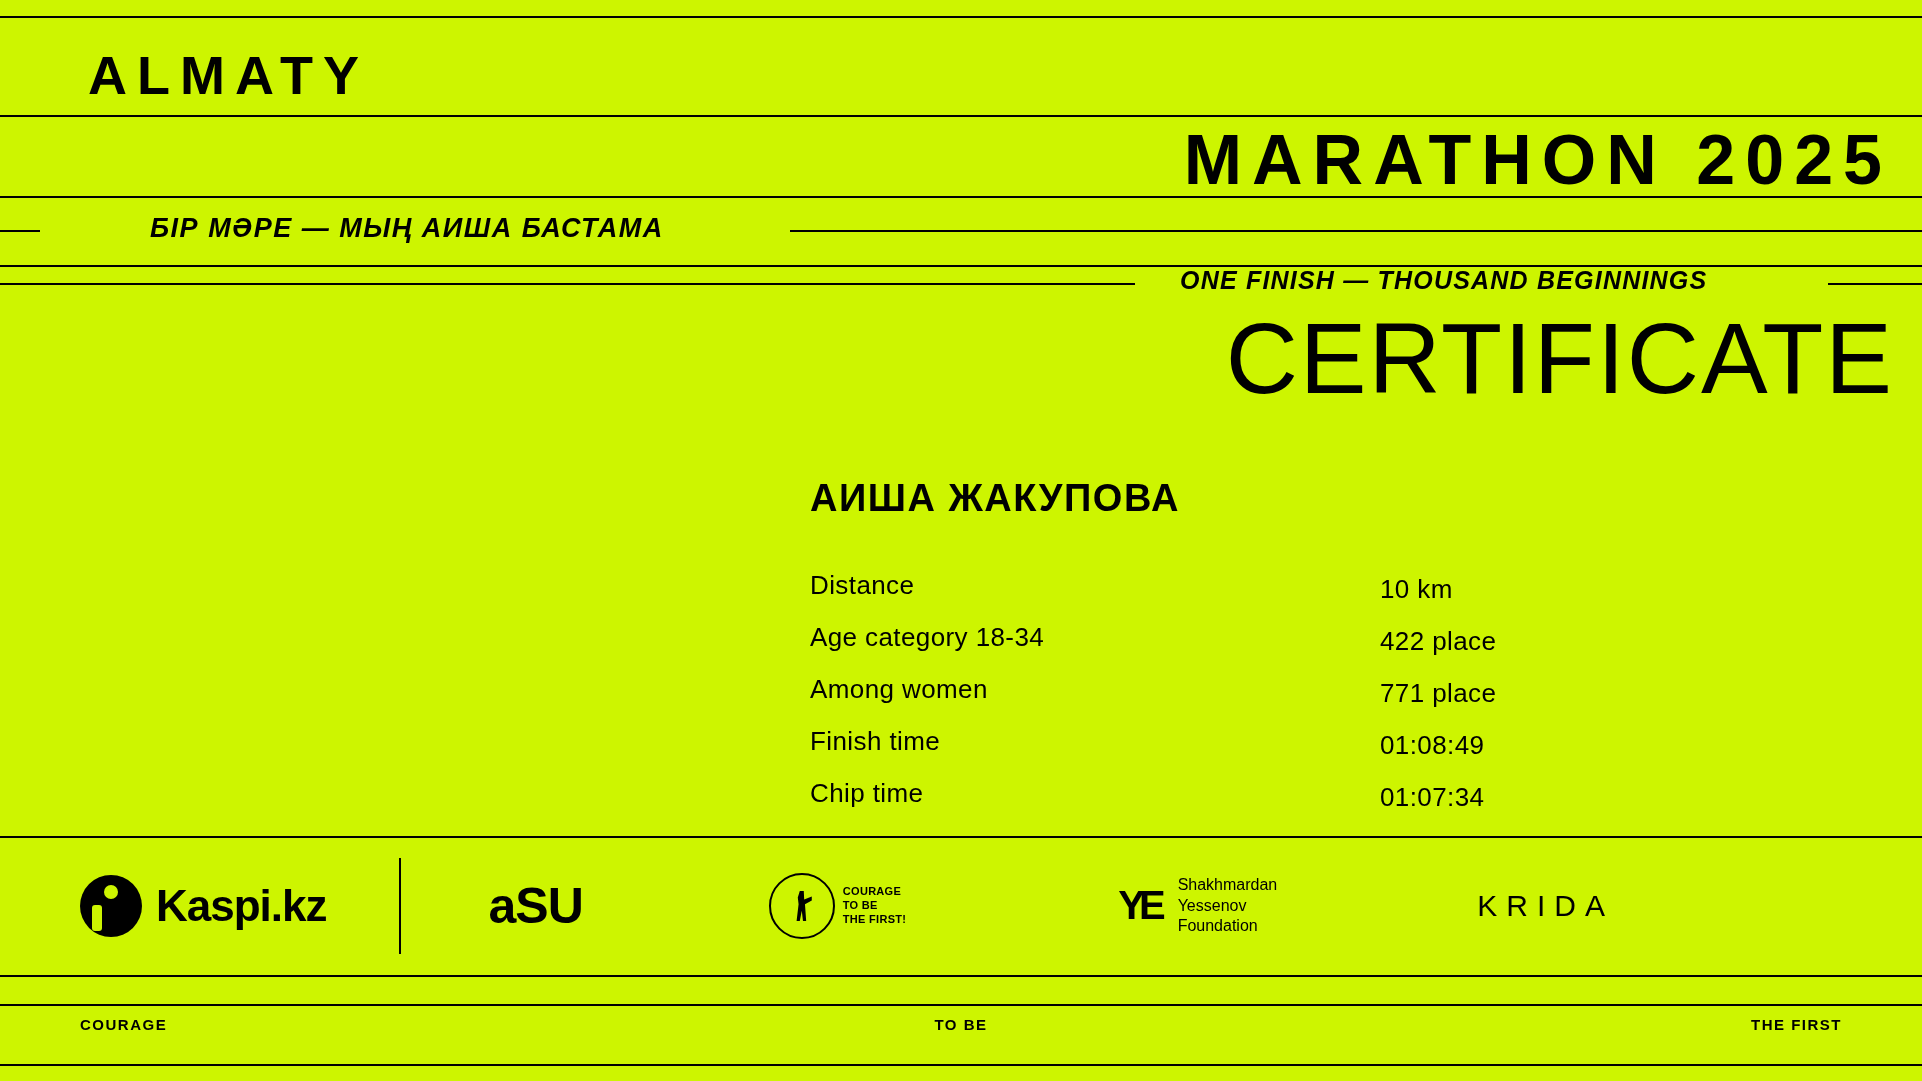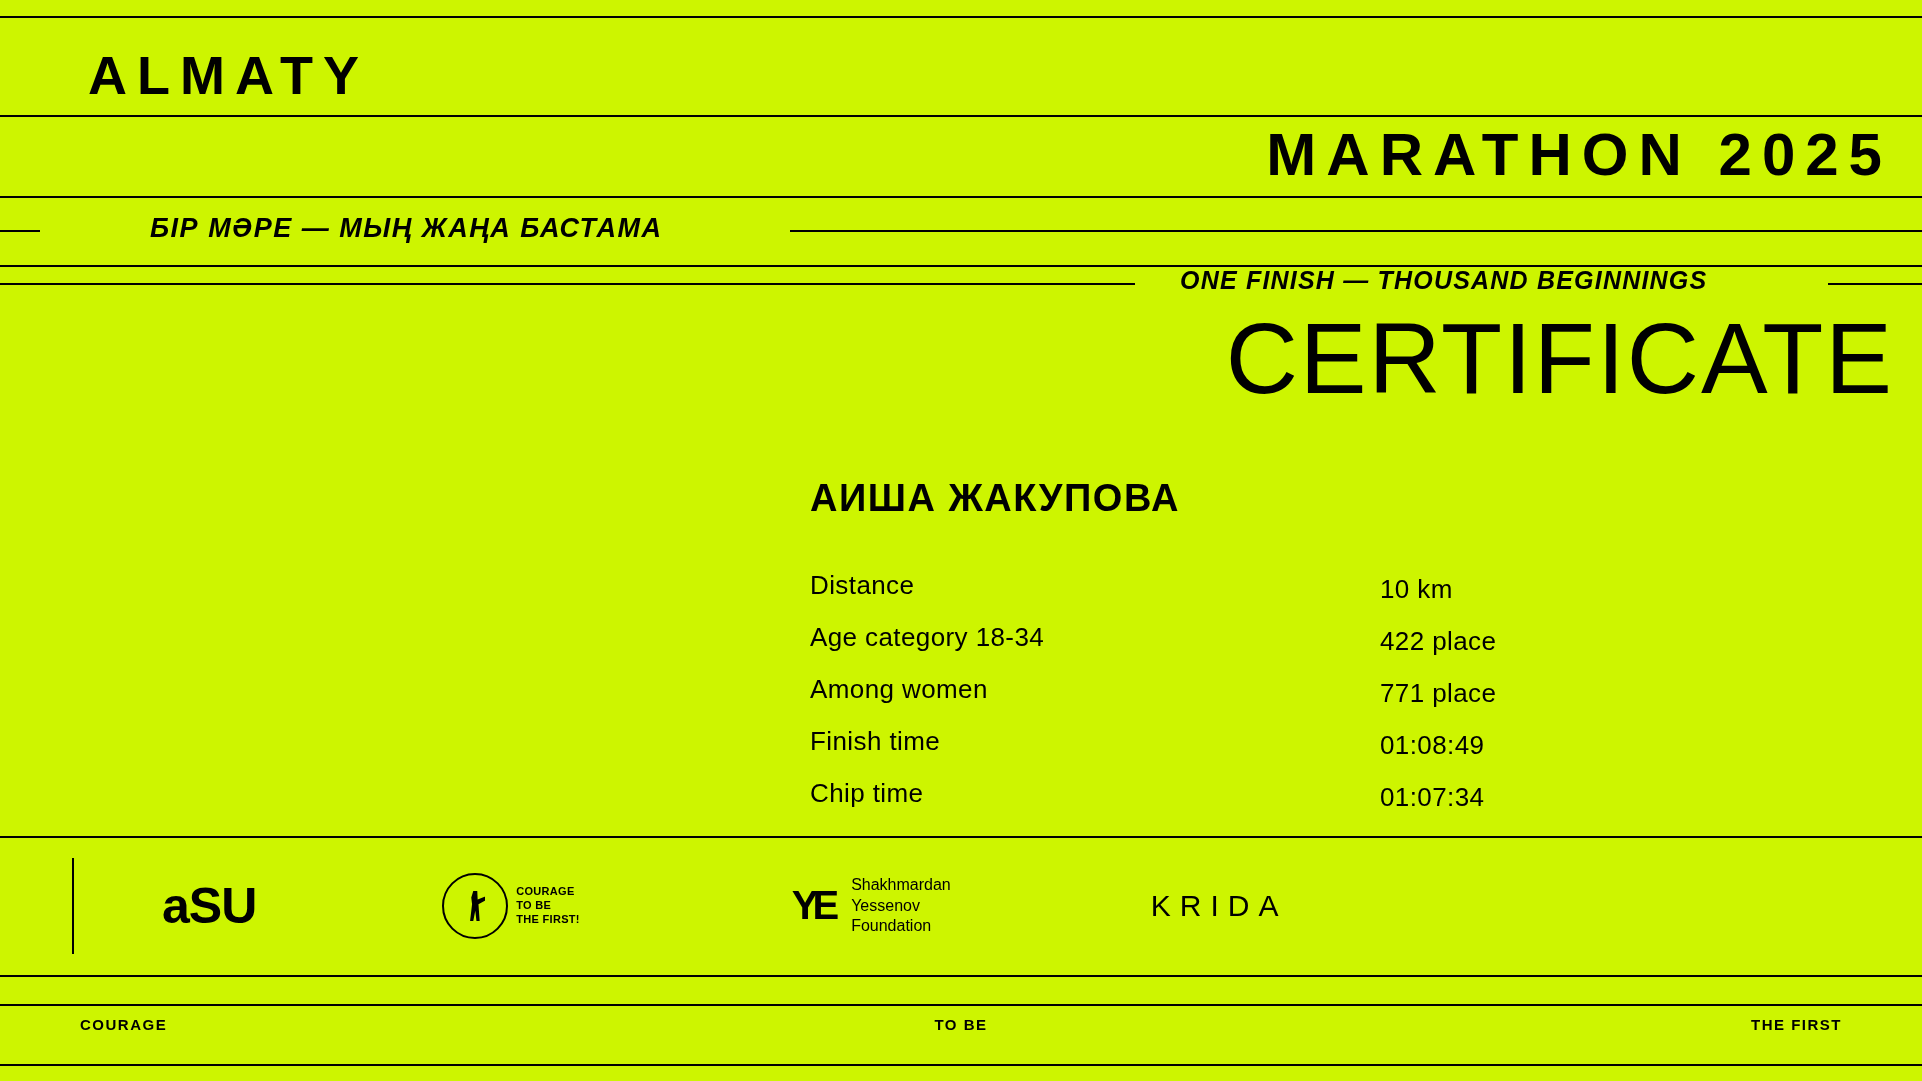--- a/index.html
+++ b/index.html
@@ -57,21 +57,21 @@
     top: 48px;
     font-size: 54px;
     font-weight: 700;
     letter-spacing: 10px;
     line-height: 1;
   }
   .marathon {
     position: absolute;
     right: 30px;
     top: 125px;
-    font-size: 60px;
+    font-size: 70px;
     font-weight: 700;
     letter-spacing: 10px;
     line-height: 1;
     text-align: left;
   }
   .tagline-kz {
     position: absolute;
     left: 136px;
     top: 215px;
     font-size: 27px;
@@ -284,21 +284,21 @@
   <div class="hr-seg seg-kz-right"></div>
   <div class="hr-seg seg-en-left"></div>
   <div class="hr-seg seg-en-right"></div>
   <div class="hr hline-bottom-1"></div>
   <div class="hr hline-bottom-2"></div>
   <div class="hr hline-bottom-3"></div>
   <div class="hr hline-bottom-4"></div>
 
   <div class="almaty">ALMATY</div>
   <div class="marathon">MARATHON 2025</div>
-  <div class="tagline-kz">БІР МӘРЕ — МЫҢ ЖАҢА БАСТАМА</div>
+  <div class="tagline-kz">БІР МӘРЕ — МЫҢ АИША БАСТАМА</div>
   <div class="tagline-en">ONE FINISH — THOUSAND BEGINNINGS</div>
 
   <div class="cert-title">CERTIFICATE</div>
 
   <div class="athlete-name">АИША ЖАКУПОВА</div>
 
   <div class="results">
     <div class="result-row">
       <span class="result-label">Distance</span>
       <span class="result-value">10 km</span>
@@ -316,20 +316,24 @@
       <span class="result-value">01:08:49</span>
     </div>
     <div class="result-row">
       <span class="result-label">Chip time</span>
       <span class="result-value">01:07:34</span>
     </div>
   </div>
 
   <div class="sponsors">
 
+    <div class="sponsor sp-kaspi">
+      <span class="kaspi-mark"></span>
+      <span class="kaspi-word">Kaspi.kz</span>
+    </div>
 
     <div class="divider-v"></div>
 
     <div class="sponsor sp-asu">
       <span>aSU</span>
     </div>
 
     <div class="sponsor sp-courage">
       <span class="courage-badge">
         <span class="fig"></span>

